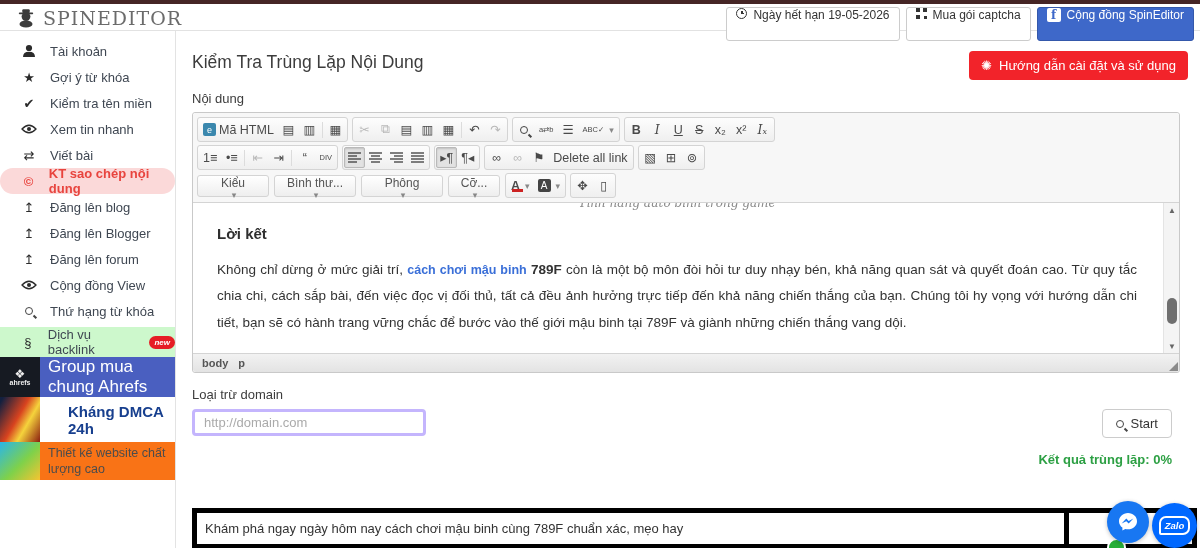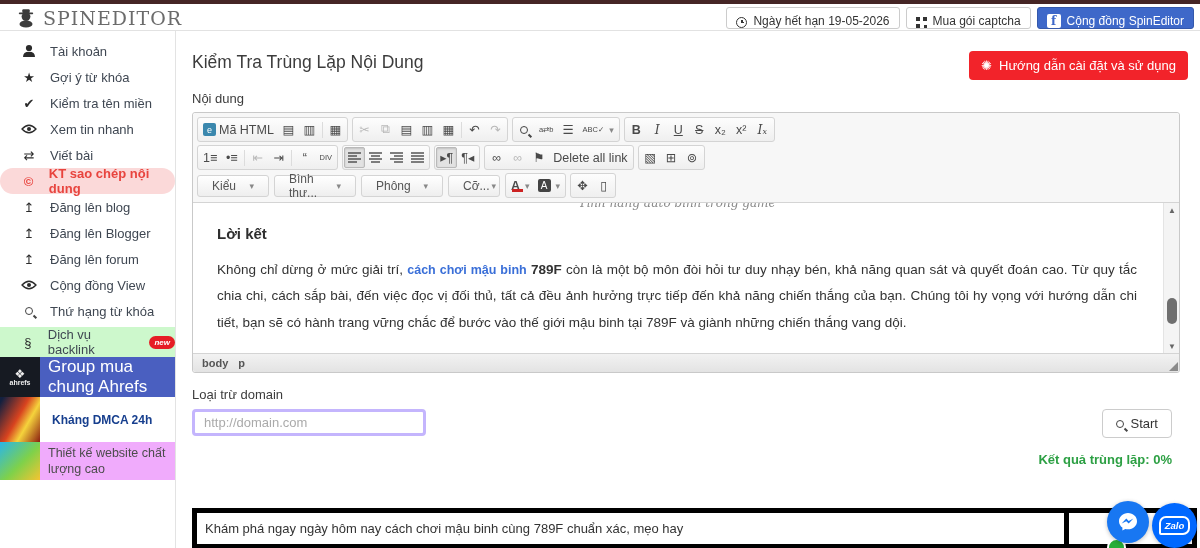--- a/index.html
+++ b/index.html
@@ -5,21 +5,21 @@
   * { margin:0; padding:0; box-sizing:border-box; }
   body { font-family:"Liberation Sans", sans-serif; background:#fff; }
   #app { position:relative; width:1200px; height:548px; overflow:hidden; background:#fff; }
 
   
   .topstrip { position:absolute; top:0; left:0; right:0; height:4px; background:#452525; }
   .header { position:absolute; top:4px; left:0; right:0; height:27px; background:#fff; border-bottom:1px solid #e2e2e2; }
   .logo { position:absolute; left:16px; top:3px; display:flex; align-items:center; gap:7px; }
   .logo-text { font-family:"DejaVu Serif", serif; font-size:19px; color:#6b6b6b; letter-spacing:1px; }
   .hdr-right { position:absolute; right:6px; top:3px; display:flex; gap:6px; }
-  .hbtn { display:inline-flex; align-items:flex-end; gap:6px; height:22px; padding:0 9px; border:1px solid #ccc; border-radius:3px; background:#fff; font-size:12px; color:#333; cursor:pointer; }
+  .hbtn { display:inline-flex; align-items:flex-start; gap:6px; height:34px; padding:0 9px; border:1px solid #ccc; border-radius:3px; background:#fff; font-size:12px; color:#333; cursor:pointer; }
   .hbtn.fb { background:#3e68c9; border-color:#3458ab; color:#fff; }
   .fb-sq { display:inline-flex; align-items:center; justify-content:center; width:14px; height:14px; background:#fff; border-radius:2px; color:#3e68c9; font-family:"DejaVu Serif",serif; font-weight:bold; font-size:12px; }
   .clock { display:inline-block; width:11px; height:11px; border:1.5px solid #333; border-radius:50%; position:relative; }
   .clock::after { content:""; position:absolute; left:4px; top:1.5px; width:1.5px; height:3.5px; background:#333; }
   .clock::before { content:""; position:absolute; left:4px; top:3.8px; width:3px; height:1.5px; background:#333; }
   .qr { display:inline-block; width:11px; height:11px;
     background: linear-gradient(#333,#333) 0 0/4px 4px no-repeat, linear-gradient(#333,#333) 100% 0/4px 4px no-repeat,
       linear-gradient(#333,#333) 0 100%/4px 4px no-repeat, linear-gradient(#333,#333) 100% 100%/3px 3px no-repeat; }
 
   
@@ -32,22 +32,22 @@
   .badge-new { background:#e61d25; color:#fff; font-size:8px; font-weight:bold; font-style:italic; padding:2px 5px; border-radius:8px; margin-left:8px; }
   .promo { display:flex; align-items:stretch; cursor:pointer; }
   .promo .thumb { width:40px; flex:none; }
   .promo-ahrefs { height:40px; background:#4a5fc0; color:#fff; }
   .promo-ahrefs .thumb { background:#161a22; display:flex; flex-direction:column; align-items:center; justify-content:center; color:#eee; }
   .promo-ahrefs .thumb .hand { font-size:12px; line-height:10px; }
   .promo-ahrefs .thumb .alogo { font-size:7px; font-weight:bold; }
   .promo-ahrefs .ptxt { display:flex; align-items:center; padding-left:8px; font-size:17px; }
   .promo-dmca { height:45px; background:#fff; }
   .promo-dmca .thumb { background:linear-gradient(120deg,#13203f 5%,#d8431f 45%,#f5d33c 65%,#8a1d10 100%); }
-  .promo-dmca .ptxt { display:flex; align-items:center; padding-left:12px; font-size:12px; font-weight:bold; color:#173f8e; }
-  .promo-web { height:38px; background:#f0abfc; }
+  .promo-dmca .ptxt { display:flex; align-items:center; padding-left:28px; font-size:15px; font-weight:bold; color:#173f8e; }
+  .promo-web { height:38px; background:#f97316; }
   .promo-web .thumb { background:linear-gradient(135deg,#2ab6e8,#7fd14a 55%,#f5c431); }
   .promo-web .ptxt { display:flex; align-items:center; padding-left:8px; font-size:12.5px; color:#4c4c4c; line-height:1.3; padding-right:4px; }
 
   .mag { display:inline-block; width:8px; height:8px; border:1.6px solid #444; border-radius:50%; position:relative; }
   .mag::after { content:""; position:absolute; width:1.6px; height:4px; background:#444; transform:rotate(-45deg); left:8px; top:7px; }
   .eye-svg, .user-svg { display:block; }
 
   
   .page-title { position:absolute; left:192px; top:52px; font-size:17.5px; color:#3c3c3c; }
   .guide-btn { position:absolute; right:12px; top:51px; height:29px; display:inline-flex; align-items:center; gap:7px; padding:0 12px; background:#f2232a; border:none; border-radius:4px; color:#fff; font-size:13px; cursor:pointer; }
@@ -59,21 +59,21 @@
   .trow { display:flex; align-items:center; flex-wrap:nowrap; }
   .grp { display:inline-flex; align-items:center; border:1px solid #d4d4d4; border-radius:3px; background:linear-gradient(#fdfdfd,#efefef); padding:1px; margin:2px 4px 1px 0; }
   .tb { display:inline-flex; align-items:center; justify-content:center; min-width:21px; height:21px; padding:0 3px; font-size:12.5px; color:#4a4a4a; border:1px solid transparent; border-radius:2px; cursor:pointer; gap:3px; }
   .tb.on { background:#e2e2e2; border-color:#b9b9b9; box-shadow:inset 0 1px 2px rgba(0,0,0,.15); }
   .tb.dis { color:#b8b8b8; }
   .tb b { font-weight:bold; } .tb i { font-style:italic; font-family:"DejaVu Serif",serif; }
   .tb .u { text-decoration:underline; } .tb .st { text-decoration:line-through; }
   .sep { width:1px; height:16px; background:#dcdcdc; margin:0 2px; }
   .src-ico { display:inline-flex; width:13px; height:13px; background:#3a87ad; border-radius:2px; color:#fff; font-size:9px; align-items:center; justify-content:center; }
   .caret { color:#888; font-size:9px; margin-left:2px; }
-  .dd { display:inline-flex; justify-content:space-between; align-items:center; border:1px solid #d4d4d4; border-radius:3px; background:linear-gradient(#fff,#eee); height:22px; padding:0 14px; font-size:12px; color:#555; margin:2px 5px 1px 0; cursor:pointer; }
+  .dd { display:inline-flex; justify-content:space-between; align-items:center; border:1px solid #d4d4d4; border-radius:3px; background:linear-gradient(#fff,#eee); height:22px; padding:0 2px; font-size:12px; color:#555; margin:2px 5px 1px 0; cursor:pointer;flex-direction:column; }
   .fcolor { position:relative; } .fcolor::after { content:""; position:absolute; left:4px; bottom:3px; width:11px; height:3px; background:#c22; }
   .bcolor-sq { display:inline-flex; width:13px; height:13px; background:#444; color:#fff; font-size:10px; align-items:center; justify-content:center; border-radius:2px; }
   .tinytxt { font-size:7.5px; letter-spacing:0; }
 
   .ed-content { position:relative; height:150px; overflow:hidden; background:#fff; }
   .ed-inner { padding:0 24px 0 24px; margin-right:18px; }
   .ed-caption { margin-top:-7px; text-align:center; font-style:italic; color:#8a8a8a; font-size:12px; font-family:"DejaVu Serif",serif; }
   .ed-h { margin-top:15px; font-size:15px; font-weight:bold; color:#2f2f2f; }
   .ed-p { margin-top:15px; font-size:13.5px; color:#333; line-height:1.95; text-align:justify; }
   .ed-p .lnk { color:#3a6fd8; font-weight:600; font-size:12.5px; cursor:pointer; }

